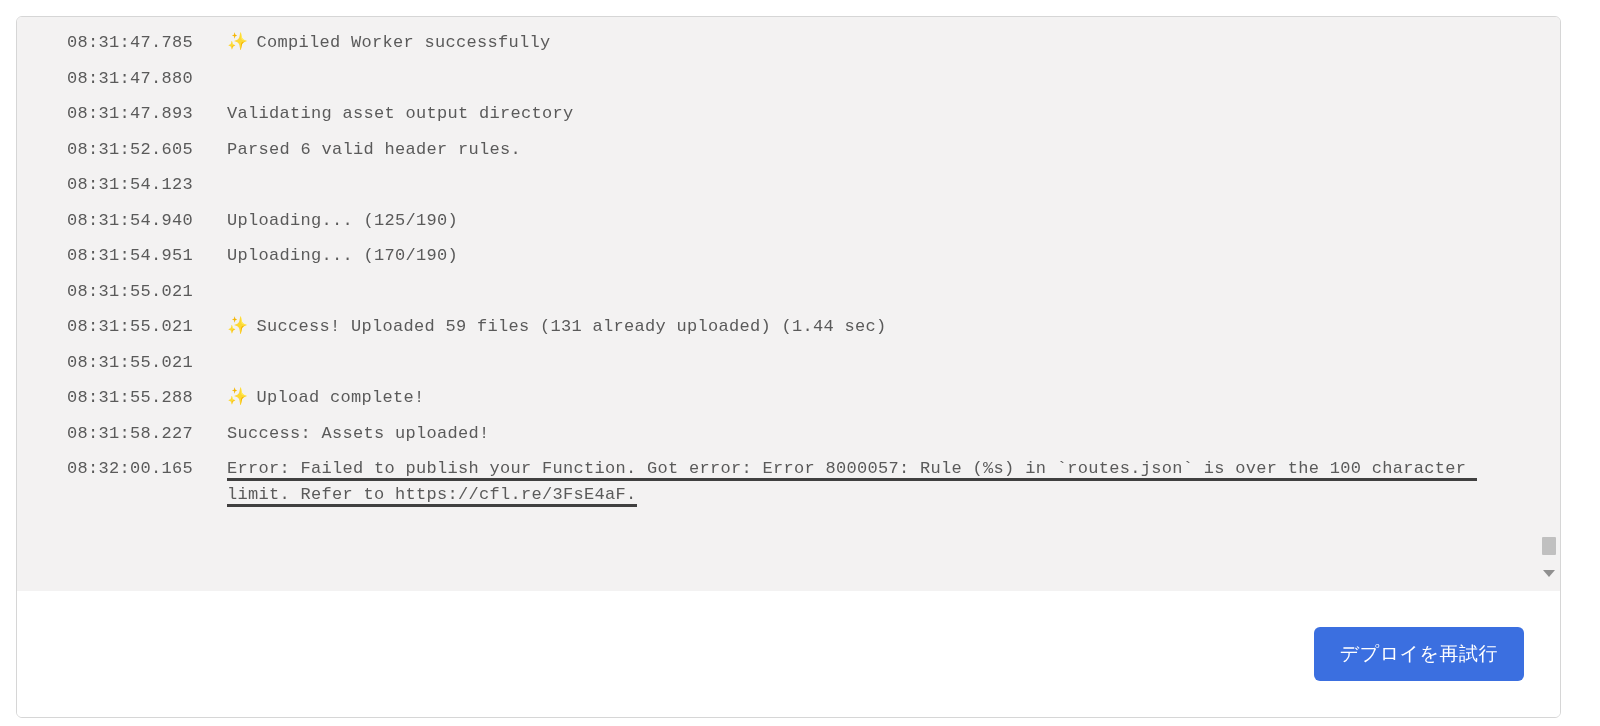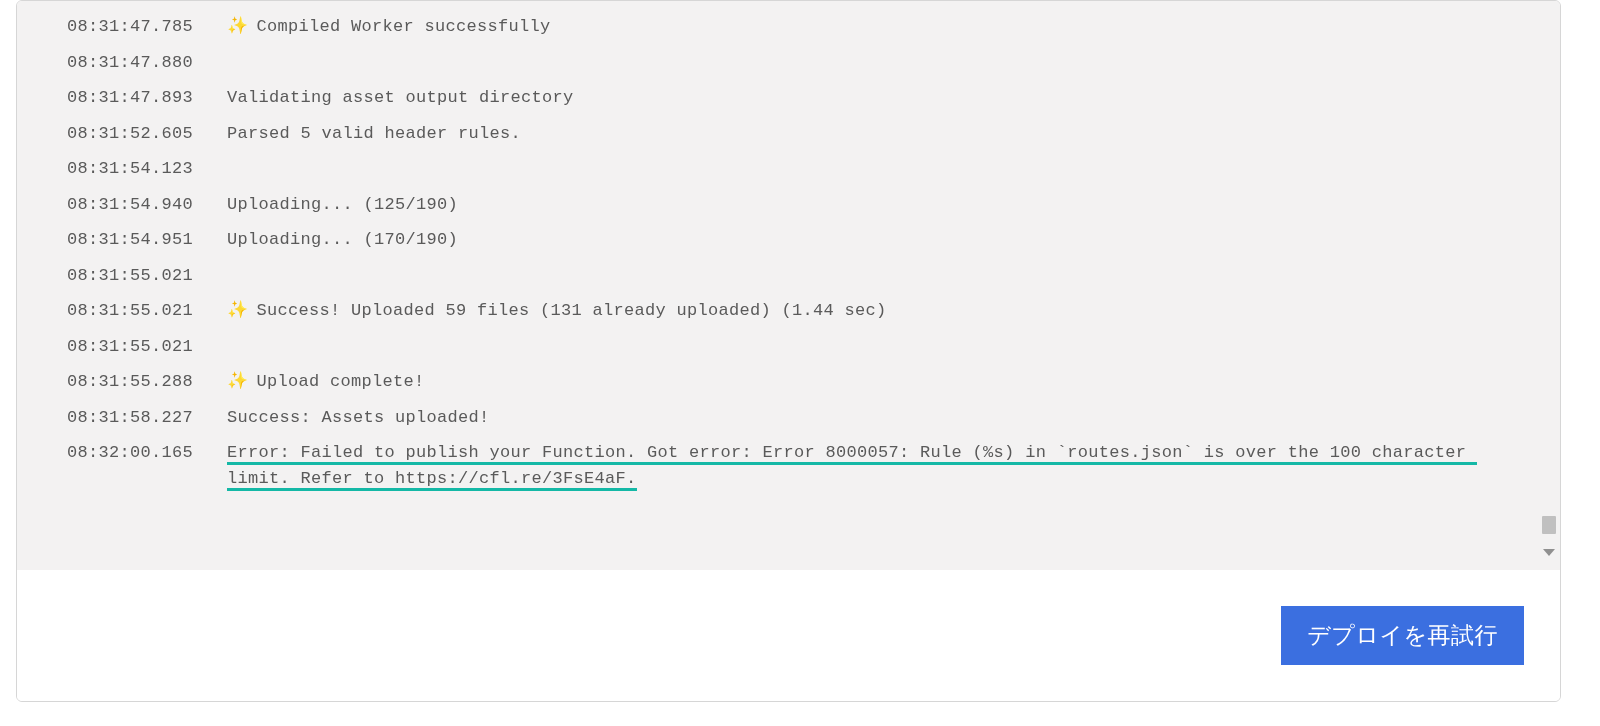--- a/index.html
+++ b/index.html
@@ -7,21 +7,21 @@
       font-family: -apple-system, BlinkMacSystemFont, "Segoe UI", Roboto, sans-serif;
       background: #ffffff;
       width: 1600px;
       height: 726px;
       overflow: hidden;
     }
     .outer-container {
       width: 1545px;
       height: 702px;
       margin-left: 16px;
-      margin-top: 0;
+      margin-top: 16px;
       border: 1px solid #d6d6d6;
       border-radius: 6px;
       background: #ffffff;
       display: flex;
       flex-direction: column;
       overflow: hidden;
     }
     .log-panel {
       flex: 1;
       background: #f3f2f2;
@@ -52,21 +52,21 @@
       white-space: pre-wrap;
       word-break: break-word;
       color: #5a5a5a;
       padding-right: 40px;
     }
     .log-msg .sparkle {
       color: #d9a441;
       margin-right: 8px;
     }
     .error-underline {
-      border-bottom: 3px solid #14b8a6;
+      border-bottom: 3px solid #404040;
       padding-bottom: 0px;
     }
     .scrollbar-track {
       position: absolute;
       right: 3px;
       top: 0;
       bottom: 0;
       width: 16px;
     }
     .scrollbar-thumb {
@@ -90,23 +90,23 @@
     .footer {
       background: #ffffff;
       padding: 36px 36px 36px 36px;
       display: flex;
       justify-content: flex-end;
     }
     .retry-button {
       background: #3b6fe0;
       color: #ffffff;
       border: none;
-      border-radius: 0;
+      border-radius: 6px;
       padding: 14px 26px;
-      font-size: 23px;
+      font-size: 19px;
       font-weight: 500;
       cursor: pointer;
       letter-spacing: 0.5px;
     }
   </style>
 </head>
 <body>
 
 <div class="outer-container">
 
@@ -118,21 +118,21 @@
         </div>
         <div class="log-row">
           <span class="log-ts">08:31:47.880</span>
         </div>
         <div class="log-row">
           <span class="log-ts">08:31:47.893</span>
           <span class="log-msg"><span>Validating asset output directory</span></span>
         </div>
         <div class="log-row">
           <span class="log-ts">08:31:52.605</span>
-          <span class="log-msg"><span>Parsed 5 valid header rules.</span></span>
+          <span class="log-msg"><span>Parsed 6 valid header rules.</span></span>
         </div>
         <div class="log-row">
           <span class="log-ts">08:31:54.123</span>
         </div>
         <div class="log-row">
           <span class="log-ts">08:31:54.940</span>
           <span class="log-msg"><span>Uploading... (125/190)</span></span>
         </div>
         <div class="log-row">
           <span class="log-ts">08:31:54.951</span>

